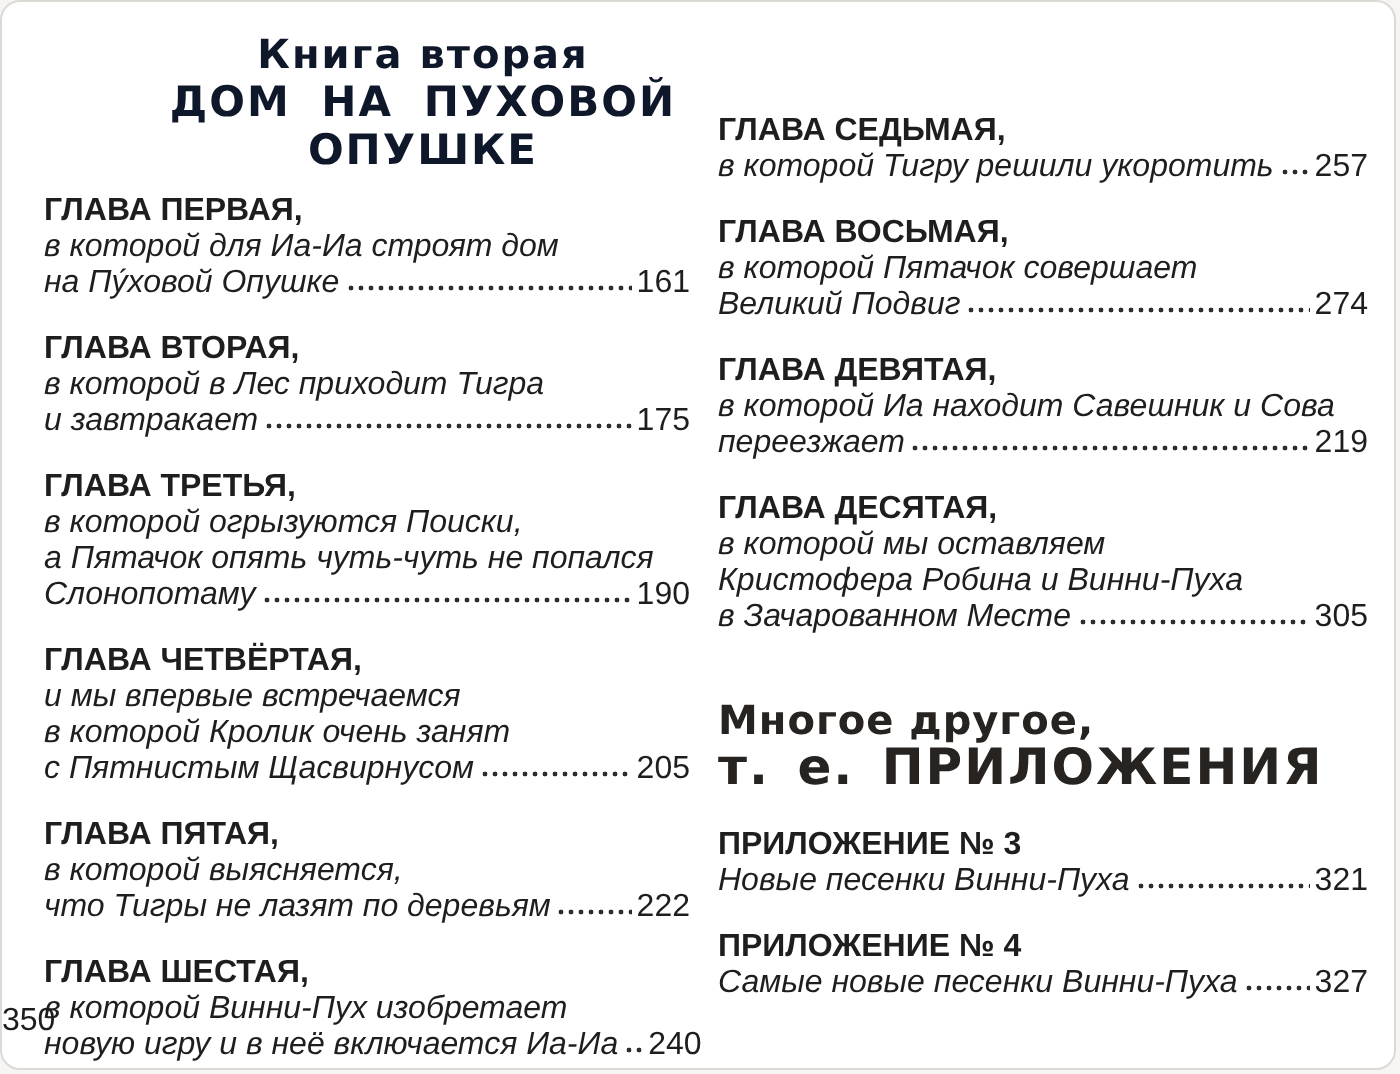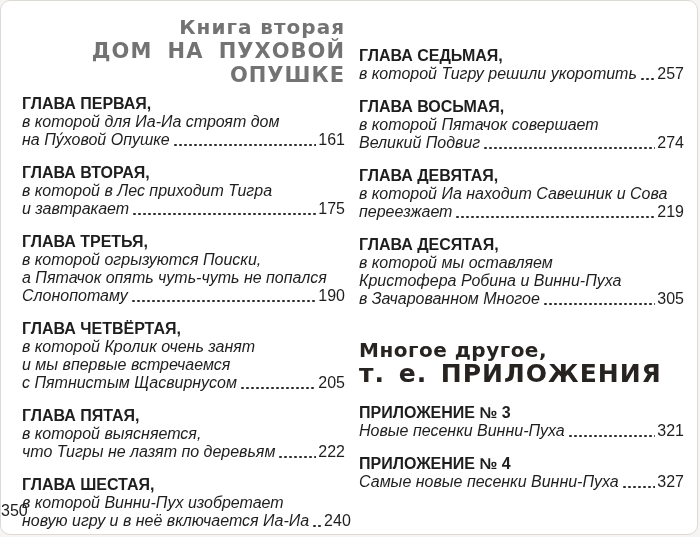--- a/index.html
+++ b/index.html
@@ -12,30 +12,30 @@
     position:relative; width:698px; height:535px; box-sizing:border-box;
     background:#ffffff; border:1px solid #ddd9d5; border-radius:10px;
     padding-top:14px; overflow:hidden;
   }
   .columns { display:flex; }
   .col { box-sizing:border-box; }
   .col-left  { width:323px; margin-left:21px; }
   .col-right { width:325px; margin-left:14px; padding-top:32px; }
 
   .book-title {
-    text-align:right; padding-left:56px; margin-bottom:8px;
-    font-family:"DejaVu Sans", sans-serif; font-weight:bold; color:#737373;
+    text-align:center; padding-left:56px; margin-bottom:8px;
+    font-family:"DejaVu Sans", sans-serif; font-weight:bold; color:#0f172a;
   }
   .bt1 { font-size:20px; line-height:24px; letter-spacing:1px; }
   .bt2 { font-size:21px; line-height:24px; letter-spacing:1px; word-spacing:7px; }
 
-  .entry { margin-bottom:15px; }
+  .entry { margin-bottom:15px;margin-top:10px; }
   .heading { font-weight:bold; font-size:16px; line-height:18px; font-style:normal; }
   .line { font-style:italic; font-size:16px; line-height:18px; }
-  .dotline { display:flex; align-items:flex-end; }
+  .dotline { display:flex; }
   .dotline .line { flex:0 0 auto; white-space:nowrap; }
   .leader {
     flex:1 1 auto; height:13px; margin:0 2px 2px 3px; min-width:10px;
     background-image:radial-gradient(circle, #2c2c2c 1.05px, rgba(0,0,0,0) 1.35px);
     background-size:5px 4px; background-repeat:repeat-x; background-position:left bottom;
   }
   .pagenum { flex:0 0 auto; font-size:16px; line-height:18px; font-style:normal; }
 
   .appendix-title {
     text-align:left; margin:30px 0 18px 0;
@@ -87,22 +87,22 @@
         <div class="line">а Пятачок опять чуть-чуть не попался</div>
         <div class="dotline">
           <span class="line">Слонопотаму</span>
           <span class="leader"></span>
           <span class="pagenum">190</span>
         </div>
       </div>
 
       <div class="entry">
         <div class="heading">ГЛАВА ЧЕТВЁРТАЯ,</div>
+        <div class="line">и мы впервые встречаемся</div>
         <div class="line">в которой Кролик очень занят</div>
-        <div class="line">и мы впервые встречаемся</div>
         <div class="dotline">
           <span class="line">с Пятнистым Щасвирнусом</span>
           <span class="leader"></span>
           <span class="pagenum">205</span>
         </div>
       </div>
 
       <div class="entry">
         <div class="heading">ГЛАВА ПЯТАЯ,</div>
         <div class="line">в которой выясняется,</div>
@@ -153,21 +153,21 @@
           <span class="leader"></span>
           <span class="pagenum">219</span>
         </div>
       </div>
 
       <div class="entry">
         <div class="heading">ГЛАВА ДЕСЯТАЯ,</div>
         <div class="line">в которой мы оставляем</div>
         <div class="line">Кристофера Робина и Винни-Пуха</div>
         <div class="dotline">
-          <span class="line">в Зачарованном Многое</span>
+          <span class="line">в Зачарованном Месте</span>
           <span class="leader"></span>
           <span class="pagenum">305</span>
         </div>
       </div>
 
       <div class="appendix-title">
         <div class="at1">Многое другое,</div>
         <div class="at2">т. е. ПРИЛОЖЕНИЯ</div>
       </div>
 

